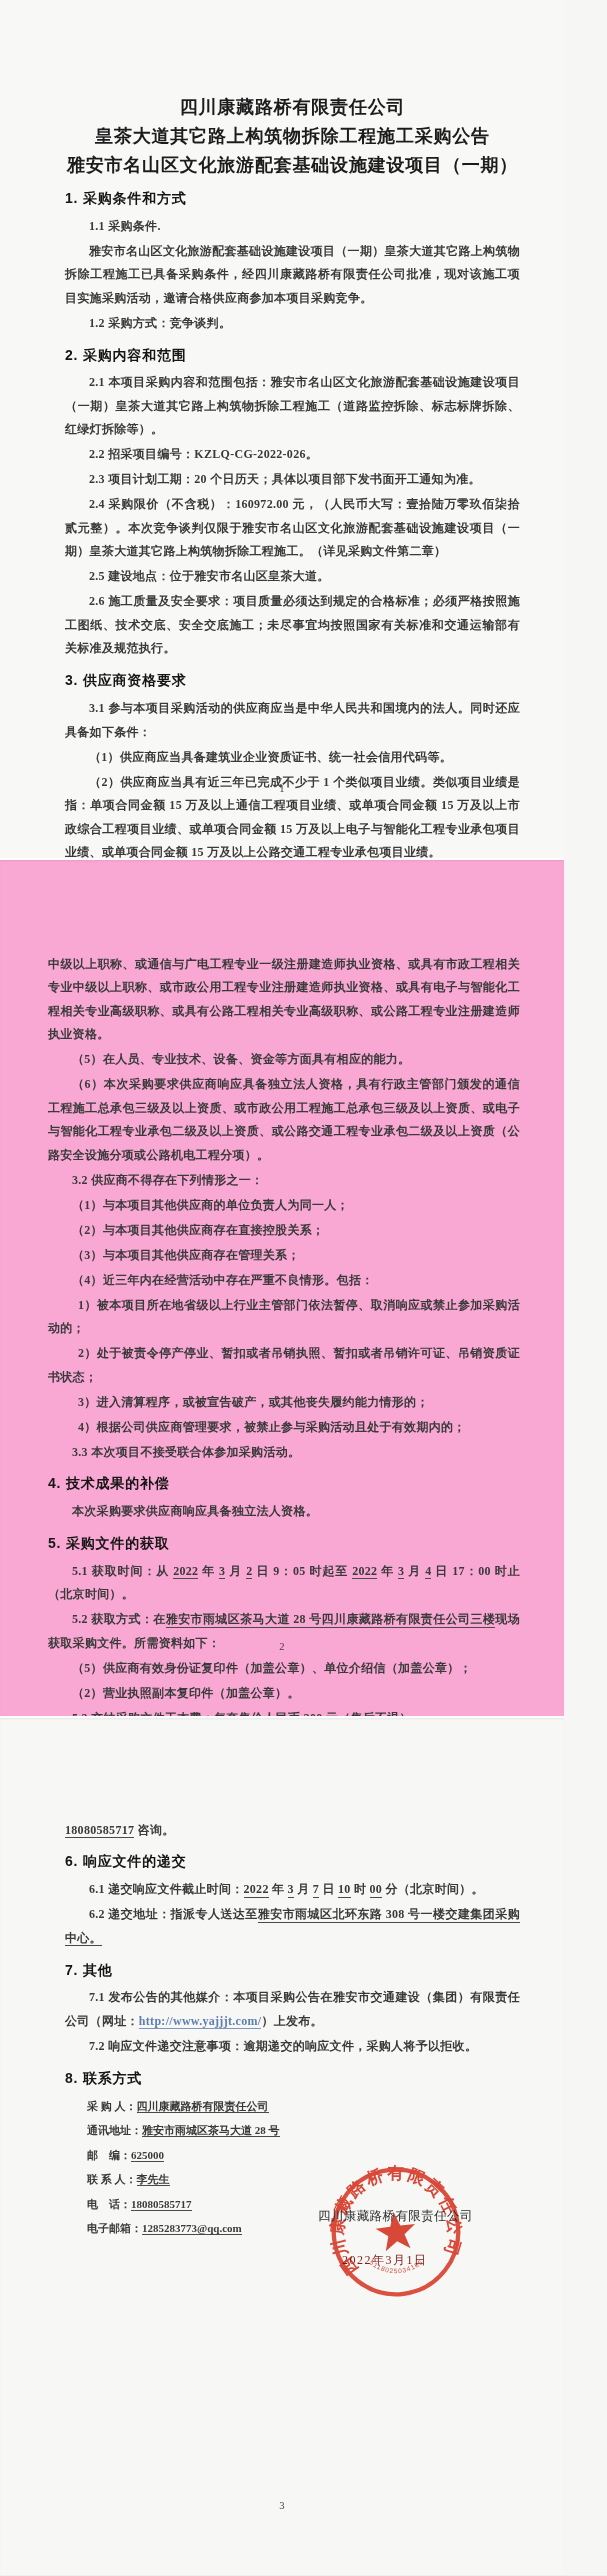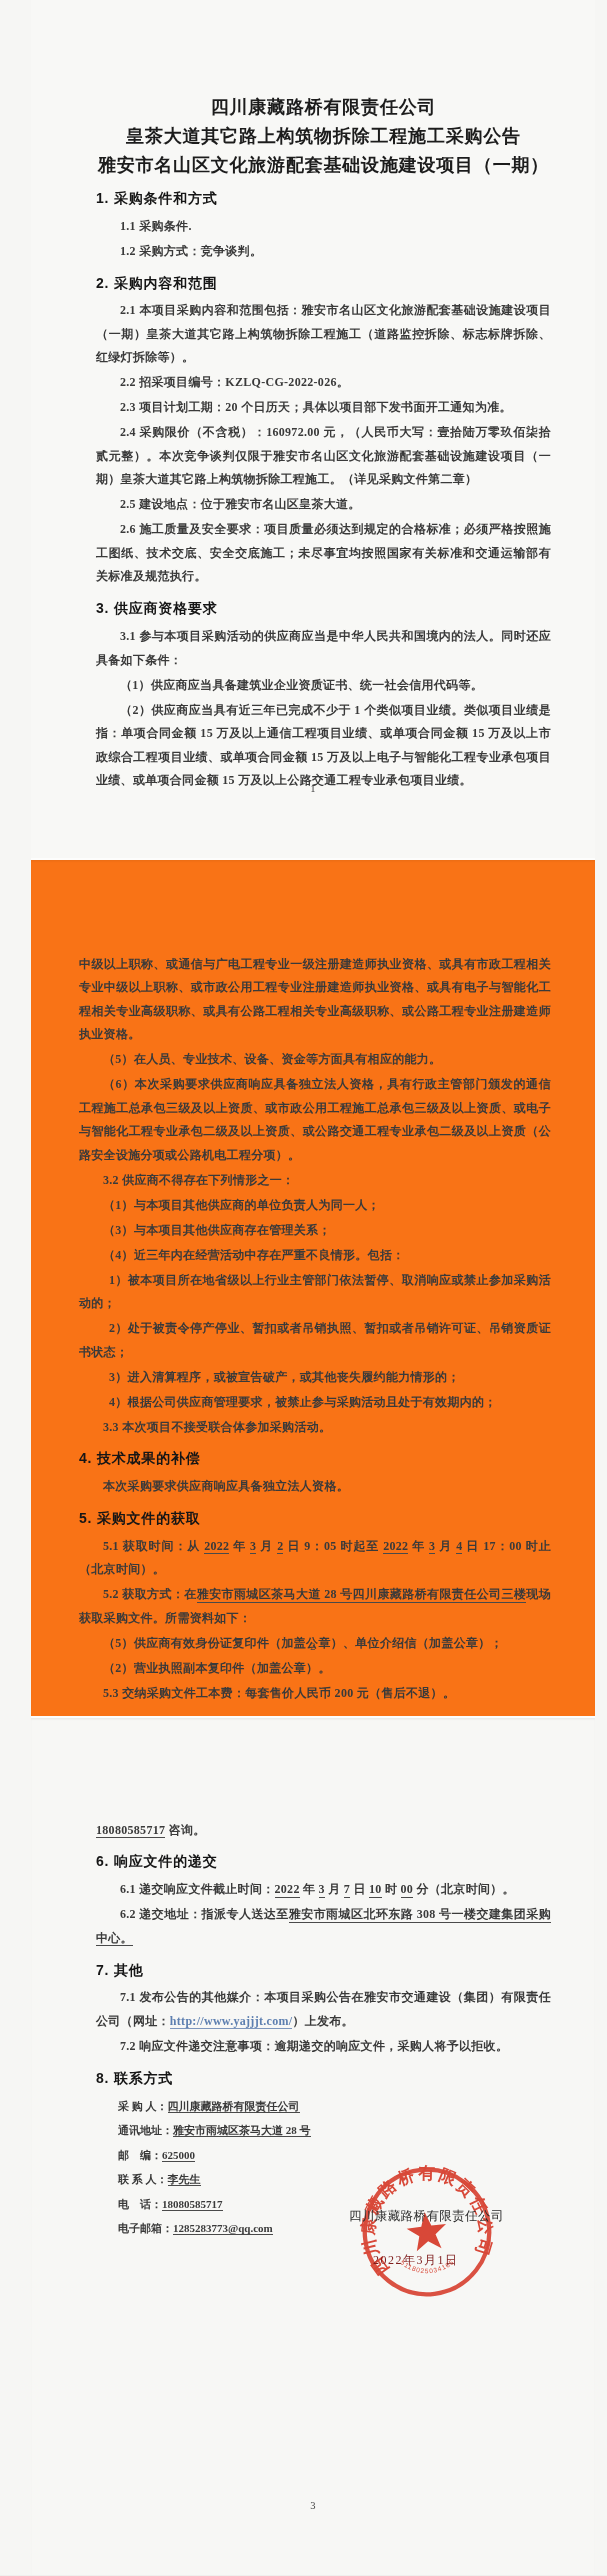--- a/index.html
+++ b/index.html
@@ -3,23 +3,22 @@
 <meta charset="utf-8">
 <style>
   html,body{margin:0;padding:0;background:#efefed;}
   #canvas{width:607px;margin:0 auto;background:#f6f6f4;}
   .page{
     position:relative;width:564px;height:858px;box-sizing:border-box;
     overflow:hidden;background:#f8f8f6;
     padding:93px 44px 0 65px;
     font-family:"Liberation Serif","DejaVu Serif",serif;
     color:#3a3a3a;
-    margin-left:31px;
   }
-  .page-2{background:#f97316;padding-top:91px;padding-left:48px;}
+  .page-2{background:#f9a8d4;padding-top:91px;padding-left:48px;}
   .page-3{background:#f7f7f5;height:859px;padding-top:99px;}
   .page + .page{border-top:2.3px solid #fdfdfc;box-shadow:inset 0 1.5px 1.5px rgba(0,0,0,0.05);}
   .blk{margin:0;font-weight:bold;}
   .title{
     font-family:"Liberation Sans","DejaVu Sans",sans-serif;
     font-weight:bold;font-size:18px;color:#1c1c1c;
     text-align:center;line-height:28px;letter-spacing:0.8px;margin:0 0 0.8px 0;
   }
   .heading{
     font-family:"Liberation Sans","DejaVu Sans",sans-serif;
@@ -56,40 +55,42 @@
 <body>
 
 <main id="canvas">
   <div>
       <section class="page page-1">
         <div class="blk title"><span>四川康藏路桥有限责任公司</span></div>
         <div class="blk title"><span>皇茶大道其它路上构筑物拆除工程施工采购公告</span></div>
         <div class="blk title"><span>雅安市名山区文化旅游配套基础设施建设项目（一期）</span></div>
         <div class="blk heading"><span>1. 采购条件和方式</span></div>
         <div class="blk body"><span>1.1 采购条件.</span></div>
+        <div class="blk body"><span>雅安市名山区文化旅游配套基础设施建设项目（一期）皇茶大道其它路上构筑物拆除工程施工已具备采购条件，经四川康藏路桥有限责任公司批准，现对该施工项目实施采购活动，邀请合格供应商参加本项目采购竞争。</span></div>
         <div class="blk body"><span>1.2 采购方式：竞争谈判。</span></div>
         <div class="blk heading"><span>2. 采购内容和范围</span></div>
         <div class="blk body"><span>2.1 本项目采购内容和范围包括：雅安市名山区文化旅游配套基础设施建设项目（一期）皇茶大道其它路上构筑物拆除工程施工（道路监控拆除、标志标牌拆除、红绿灯拆除等）。</span></div>
         <div class="blk body"><span>2.2 招采项目编号：KZLQ-CG-2022-026。</span></div>
         <div class="blk body"><span>2.3 项目计划工期：20 个日历天；具体以项目部下发书面开工通知为准。</span></div>
         <div class="blk body"><span>2.4 采购限价（不含税）：160972.00 元，（人民币大写：壹拾陆万零玖佰柒拾贰元整）。本次竞争谈判仅限于雅安市名山区文化旅游配套基础设施建设项目（一期）皇茶大道其它路上构筑物拆除工程施工。（详见采购文件第二章）</span></div>
         <div class="blk body"><span>2.5 建设地点：位于雅安市名山区皇茶大道。</span></div>
         <div class="blk body"><span>2.6 施工质量及安全要求：项目质量必须达到规定的合格标准；必须严格按照施工图纸、技术交底、安全交底施工；未尽事宜均按照国家有关标准和交通运输部有关标准及规范执行。</span></div>
         <div class="blk heading"><span>3. 供应商资格要求</span></div>
         <div class="blk body"><span>3.1 参与本项目采购活动的供应商应当是中华人民共和国境内的法人。同时还应具备如下条件：</span></div>
         <div class="blk body"><span>（1）供应商应当具备建筑业企业资质证书、统一社会信用代码等。</span></div>
         <div class="blk body"><span>（2）供应商应当具有近三年已完成不少于 1 个类似项目业绩。类似项目业绩是指：单项合同金额 15 万及以上通信工程项目业绩、或单项合同金额 15 万及以上市政综合工程项目业绩、或单项合同金额 15 万及以上电子与智能化工程专业承包项目业绩、或单项合同金额 15 万及以上公路交通工程专业承包项目业绩。</span></div>
         <div class="page-number">1</div>
       </section>
       <section class="page page-2">
         <div class="blk body flush"><span>中级以上职称、或通信与广电工程专业一级注册建造师执业资格、或具有市政工程相关专业中级以上职称、或市政公用工程专业注册建造师执业资格、或具有电子与智能化工程相关专业高级职称、或具有公路工程相关专业高级职称、或公路工程专业注册建造师执业资格。</span></div>
         <div class="blk body"><span>（5）在人员、专业技术、设备、资金等方面具有相应的能力。</span></div>
         <div class="blk body"><span>（6）本次采购要求供应商响应具备独立法人资格，具有行政主管部门颁发的通信工程施工总承包三级及以上资质、或市政公用工程施工总承包三级及以上资质、或电子与智能化工程专业承包二级及以上资质、或公路交通工程专业承包二级及以上资质（公路安全设施分项或公路机电工程分项）。</span></div>
         <div class="blk body"><span>3.2 供应商不得存在下列情形之一：</span></div>
         <div class="blk body"><span>（1）与本项目其他供应商的单位负责人为同一人；</span></div>
+        <div class="blk body"><span>（2）与本项目其他供应商存在直接控股关系；</span></div>
         <div class="blk body"><span>（3）与本项目其他供应商存在管理关系；</span></div>
         <div class="blk body"><span>（4）近三年内在经营活动中存在严重不良情形。包括：</span></div>
         <div class="blk body sub"><span>1）被本项目所在地省级以上行业主管部门依法暂停、取消响应或禁止参加采购活动的；</span></div>
         <div class="blk body sub"><span>2）处于被责令停产停业、暂扣或者吊销执照、暂扣或者吊销许可证、吊销资质证书状态；</span></div>
         <div class="blk body sub"><span>3）进入清算程序，或被宣告破产，或其他丧失履约能力情形的；</span></div>
         <div class="blk body sub"><span>4）根据公司供应商管理要求，被禁止参与采购活动且处于有效期内的；</span></div>
         <div class="blk body"><span>3.3 本次项目不接受联合体参加采购活动。</span></div>
         <div class="blk heading"><span>4. 技术成果的补偿</span></div>
         <div class="blk body"><span>本次采购要求供应商响应具备独立法人资格。</span></div>
         <div class="blk heading"><span>5. 采购文件的获取</span></div>

